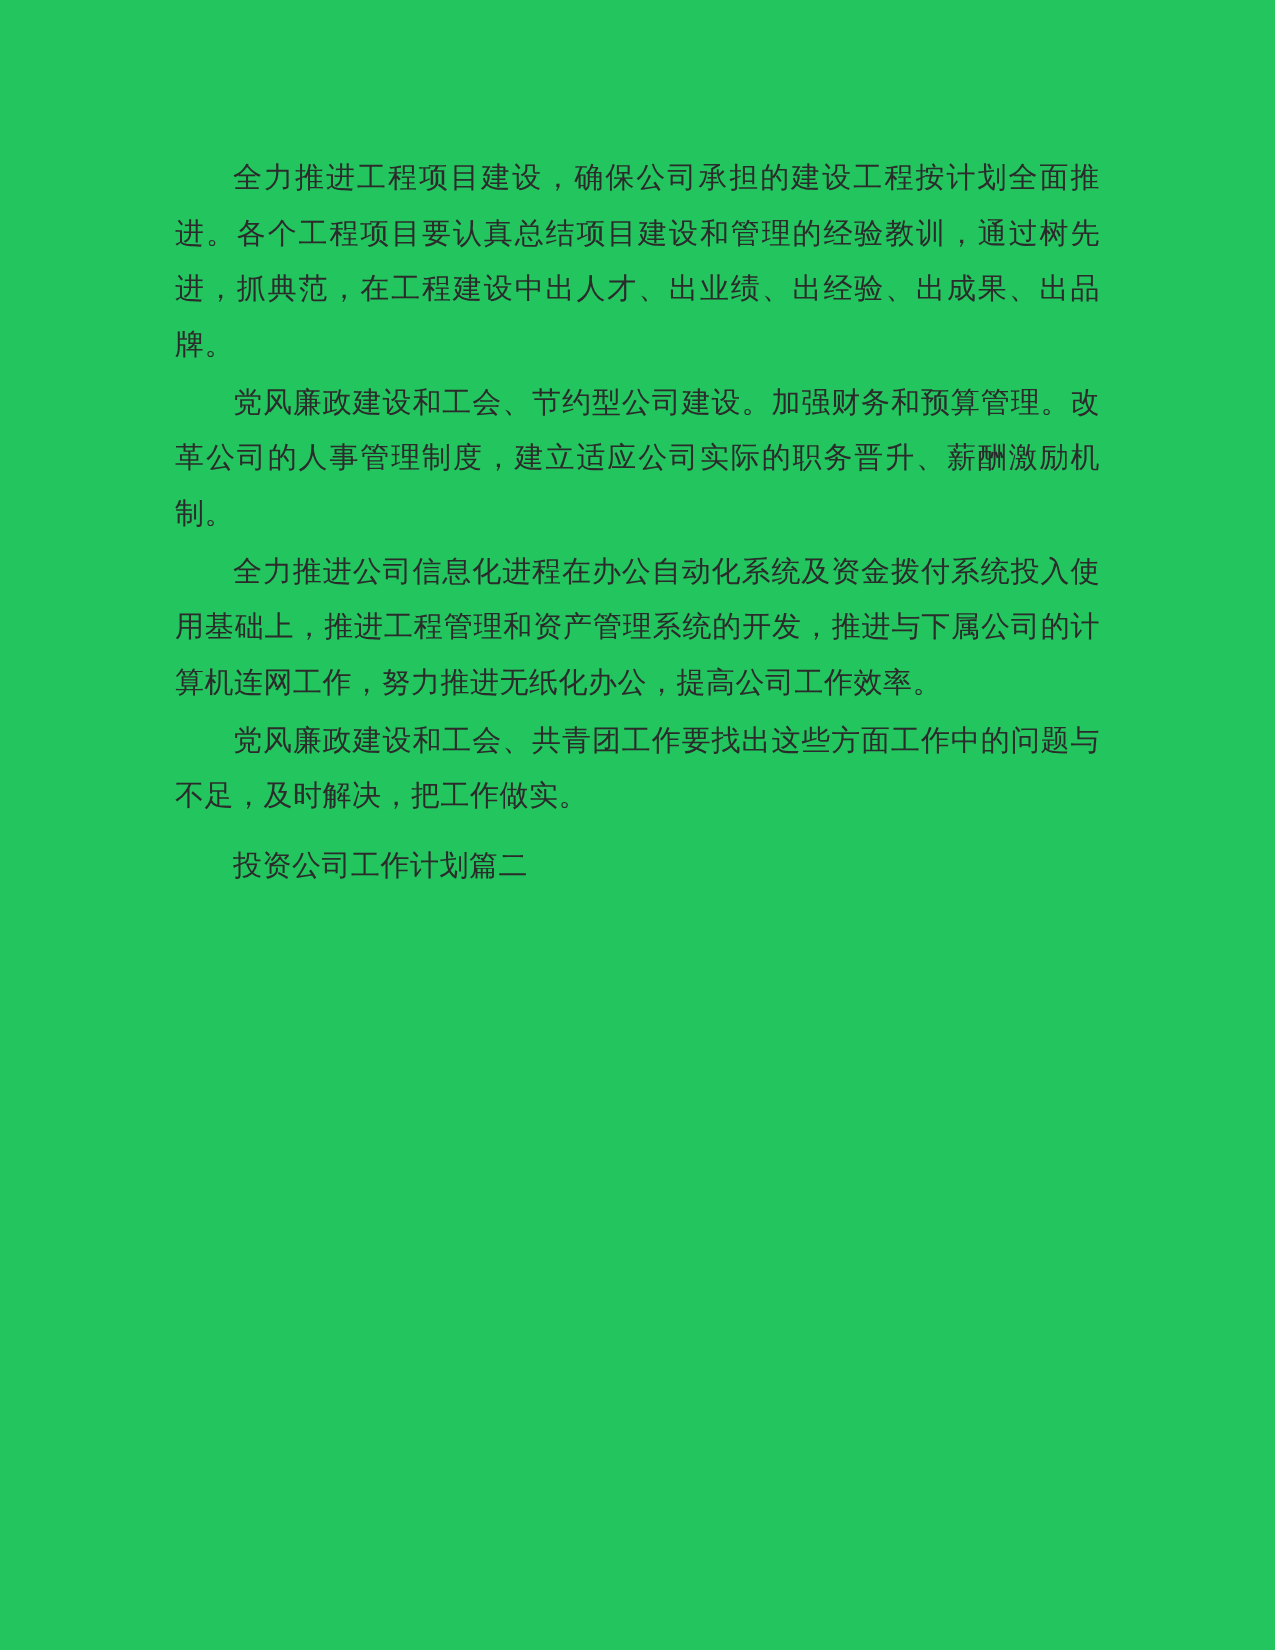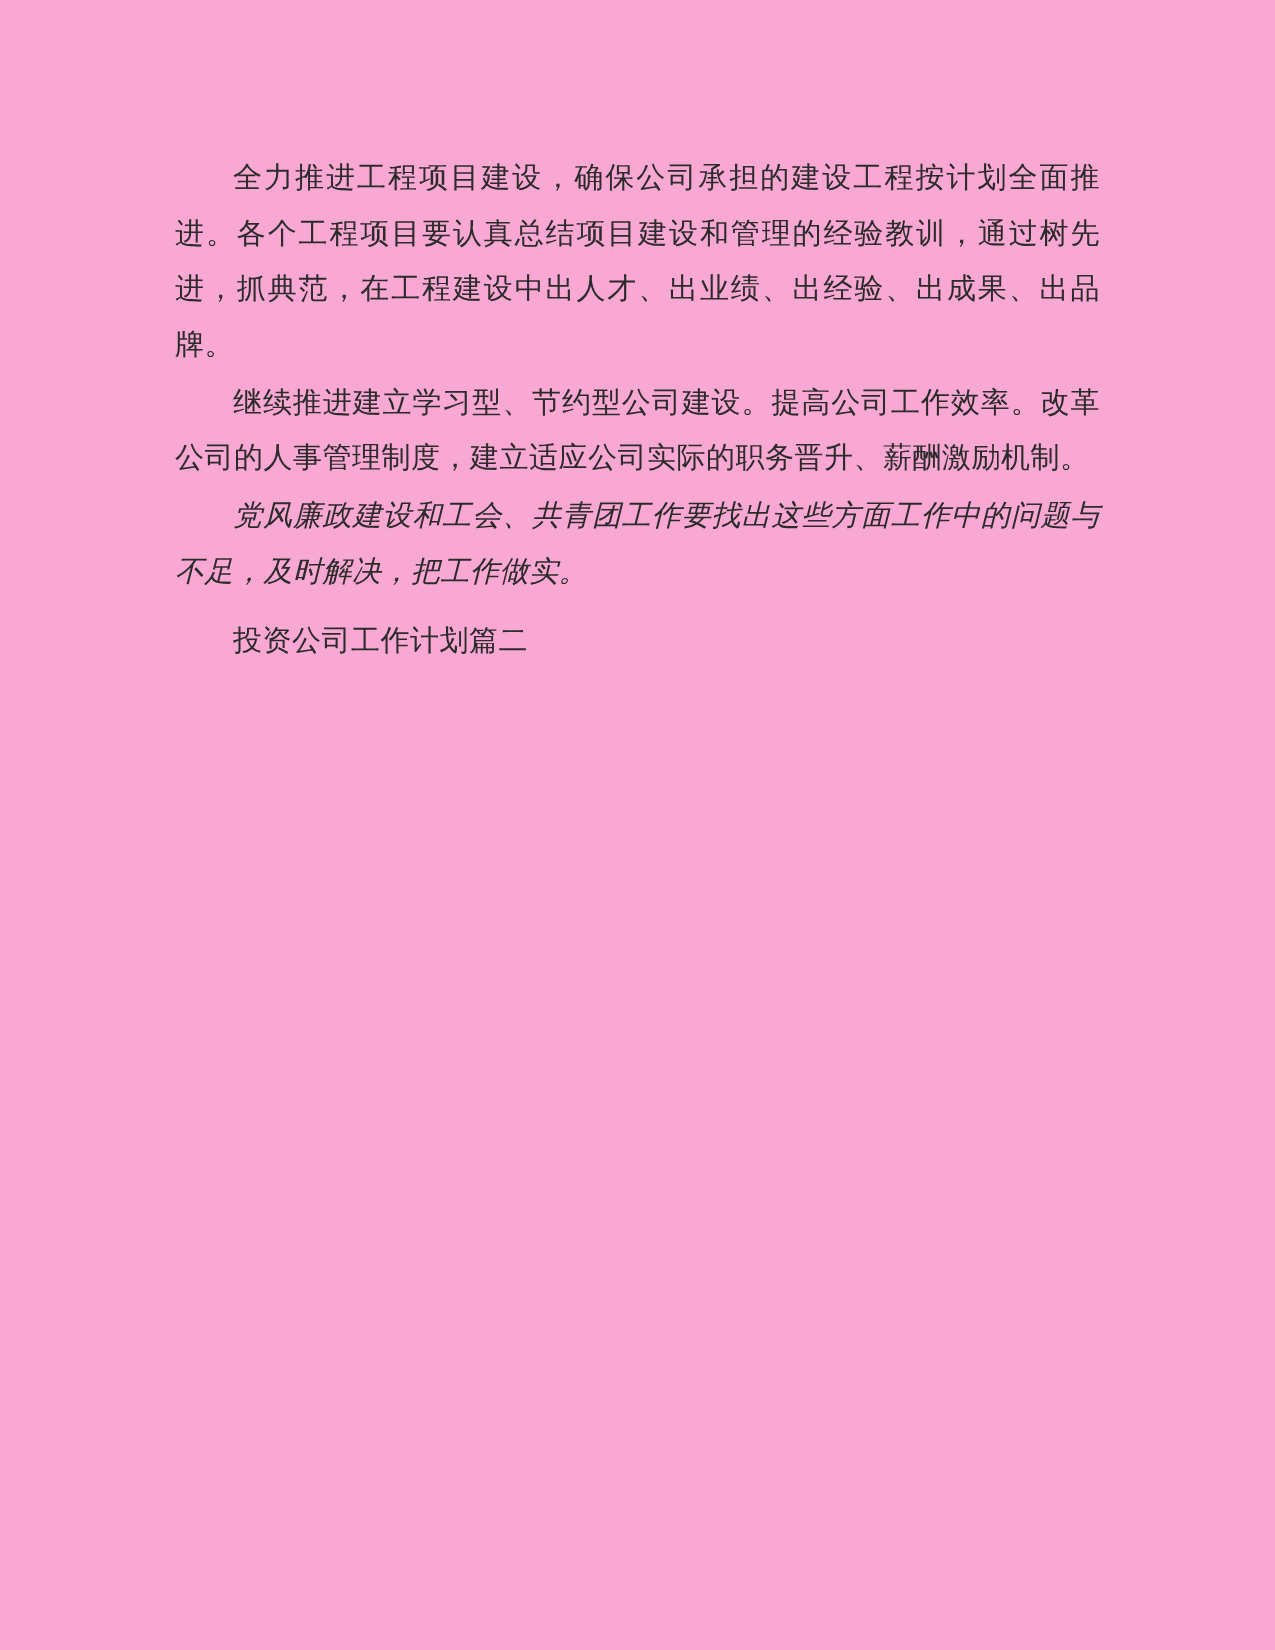--- a/index.html
+++ b/index.html
@@ -4,50 +4,50 @@
 <style>
   html, body {
     margin: 0;
     padding: 0;
     background: #ffffff;
   }
   .page {
     position: relative;
     width: 1275px;
     height: 1650px;
-    background: #f9a8d4;
+    background: #22c55e;
     box-sizing: border-box;
     padding: 150px 175px 0 175px;
     font-family: "DejaVu Serif", "Liberation Serif", serif;
   }
   .doc-body {
     font-size: 29px;
     line-height: 1.92;
     color: #2b2b2b;
     letter-spacing: 0.5px;
     text-align: justify;
     text-justify: inter-ideograph;
   }
   .para {
     margin: 0 0 2px 0;
     text-indent: 2em;
     white-space: normal;
   }
   .para.last {
     margin-bottom: 0;
-    font-style: italic;
   }
   .heading-para {
     margin: 14px 0 0 0;
     text-indent: 2em;
   }
 </style>
 </head>
 <body>
 
 <div class="page">
   <div class="doc-body">
     <p class="para">全力推进工程项目建设，确保公司承担的建设工程按计划全面推进。各个工程项目要认真总结项目建设和管理的经验教训，通过树先进，抓典范，在工程建设中出人才、出业绩、出经验、出成果、出品牌。</p>
-    <p class="para">继续推进建立学习型、节约型公司建设。提高公司工作效率。改革公司的人事管理制度，建立适应公司实际的职务晋升、薪酬激励机制。</p>
+    <p class="para">党风廉政建设和工会、节约型公司建设。加强财务和预算管理。改革公司的人事管理制度，建立适应公司实际的职务晋升、薪酬激励机制。</p>
+    <p class="para">全力推进公司信息化进程在办公自动化系统及资金拨付系统投入使用基础上，推进工程管理和资产管理系统的开发，推进与下属公司的计算机连网工作，努力推进无纸化办公，提高公司工作效率。</p>
     <p class="para last">党风廉政建设和工会、共青团工作要找出这些方面工作中的问题与不足，及时解决，把工作做实。</p>
     <p class="heading-para">投资公司工作计划篇二</p>
   </div>
 </div>
 
 </body></html>

